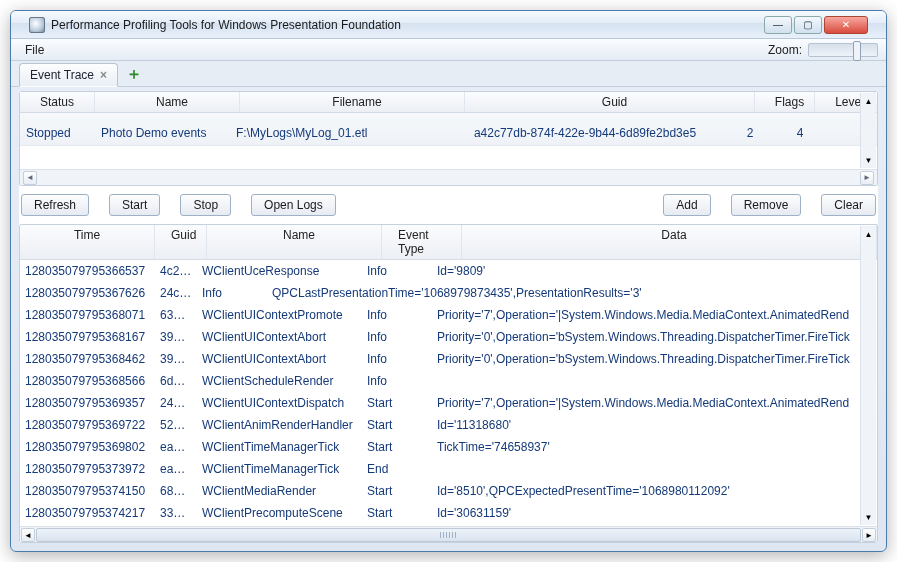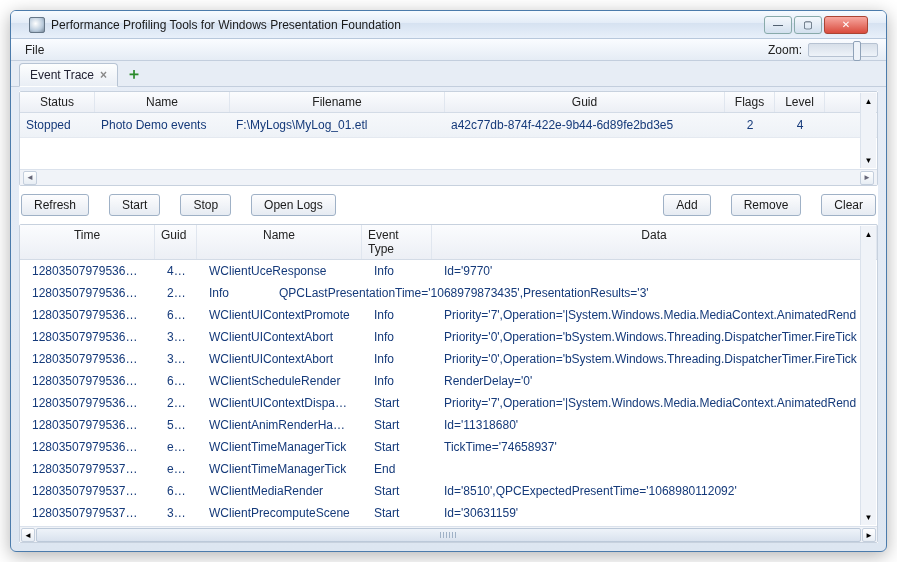--- a/index.html
+++ b/index.html
@@ -102,35 +102,36 @@
   .panel-border {
     border:1px solid #c7d1de; border-radius:2px;
     background:#fff;
   }
   .upper-table {
     flex:0 0 auto;
   }
   .grid-head {
     display:flex; background:linear-gradient(to bottom,#fbfcfe,#eceff5);
     border-bottom:1px solid #d3dbe6;
+    gap:10px;
   }
   .grid-head .hcell {
     padding:3px 6px; text-align:center; color:#222;
     border-right:1px solid #e0e6ef;
   }
   .upper-table .row {
     display:flex; padding:3px 0; color:#153a7a;
     background:linear-gradient(to bottom,#f6f8fb,#eef2f7);
     border-bottom:1px solid #e4e9f0;
   }
-  .upper-table .cell { padding:2px 6px; overflow:hidden; white-space:nowrap; text-overflow:ellipsis; }
+  .upper-table .cell { padding:2px 6px; overflow:hidden; white-space:nowrap; text-overflow:ellipsis;margin-top:8px; }
   .col-status{width:75px}
   .col-name{width:135px}
   .col-filename{width:215px}
-  .col-guid{width:280px;text-align:left}
+  .col-guid{width:280px;text-align:center}
   .col-flags{width:50px;text-align:center}
   .col-level{width:50px;text-align:center}
   .upper-body { height:56px; overflow:auto; }
   .upper-hscroll {
     height:16px; background:#f0f3f8; border-top:1px solid #dbe2ec;
     display:flex; align-items:center; justify-content:space-between;
     padding:0 3px; color:#667;
   }
   .arrow-btn {
     width:14px;height:14px;border:1px solid #c4cfdd;border-radius:2px;
@@ -157,21 +158,21 @@
   .lcol-name{width:165px}
   .lcol-type{width:70px}
   .lcol-data{flex:1}
   .lower-body {
     flex:1; overflow:hidden; color:#153a7a;
   }
   .lower .row {
     display:flex; padding:2px 0;
   }
   .lower .cell {
-    padding:2px 12px; overflow:hidden; white-space:nowrap; text-overflow:ellipsis;
+    padding:2px 5px; overflow:hidden; white-space:nowrap; text-overflow:ellipsis;
   }
   .lower-hscroll {
     height:16px; background:#f0f3f8; border-top:1px solid #dbe2ec;
     position:relative;
   }
   .lower-hscroll .arrow-btn { position:absolute; top:1px; }
   .lower-hscroll .thumb {
     position:absolute; top:1px; left:16px; right:16px; height:14px;
     background:linear-gradient(to bottom,#eef3f9,#d9e2ee);
     border:1px solid #bcc9d9; border-radius:2px;
@@ -278,21 +279,21 @@
         <div class="hcell lcol-name" style="text-align:center">Name</div>
         <div class="hcell lcol-type">Event Type</div>
         <div class="hcell lcol-data" style="text-align:center">Data</div>
       </div>
       <div class="lower-body" id="event-rows">
           <div class="row">
             <div class="cell lcol-time-c">128035079795366537</div>
             <div class="cell lcol-guid">4c253</div>
             <div class="cell lcol-name">WClientUceResponse</div>
             <div class="cell lcol-type">Info</div>
-            <div class="cell lcol-data">Id='9770'</div>
+            <div class="cell lcol-data">Id='9809'</div>
           </div>
           <div class="row">
             <div class="cell lcol-time-c">128035079795367626</div>
             <div class="cell lcol-guid">24cd1</div>
             <div class="cell lcol-type">Info</div>
             <div class="cell lcol-data">QPCLastPresentationTime='1068979873435',PresentationResults='3'</div>
           </div>
           <div class="row">
             <div class="cell lcol-time-c">128035079795368071</div>
             <div class="cell lcol-guid">632d4</div>
@@ -312,21 +313,20 @@
             <div class="cell lcol-guid">39404</div>
             <div class="cell lcol-name">WClientUIContextAbort</div>
             <div class="cell lcol-type">Info</div>
             <div class="cell lcol-data">Priority='0',Operation='bSystem.Windows.Threading.DispatcherTimer.FireTick</div>
           </div>
           <div class="row">
             <div class="cell lcol-time-c">128035079795368566</div>
             <div class="cell lcol-guid">6d5ae</div>
             <div class="cell lcol-name">WClientScheduleRender</div>
             <div class="cell lcol-type">Info</div>
-            <div class="cell lcol-data">RenderDelay='0'</div>
           </div>
           <div class="row">
             <div class="cell lcol-time-c">128035079795369357</div>
             <div class="cell lcol-guid">2481a</div>
             <div class="cell lcol-name">WClientUIContextDispatch</div>
             <div class="cell lcol-type">Start</div>
             <div class="cell lcol-data">Priority='7',Operation='|System.Windows.Media.MediaContext.AnimatedRend</div>
           </div>
           <div class="row">
             <div class="cell lcol-time-c">128035079795369722</div>

